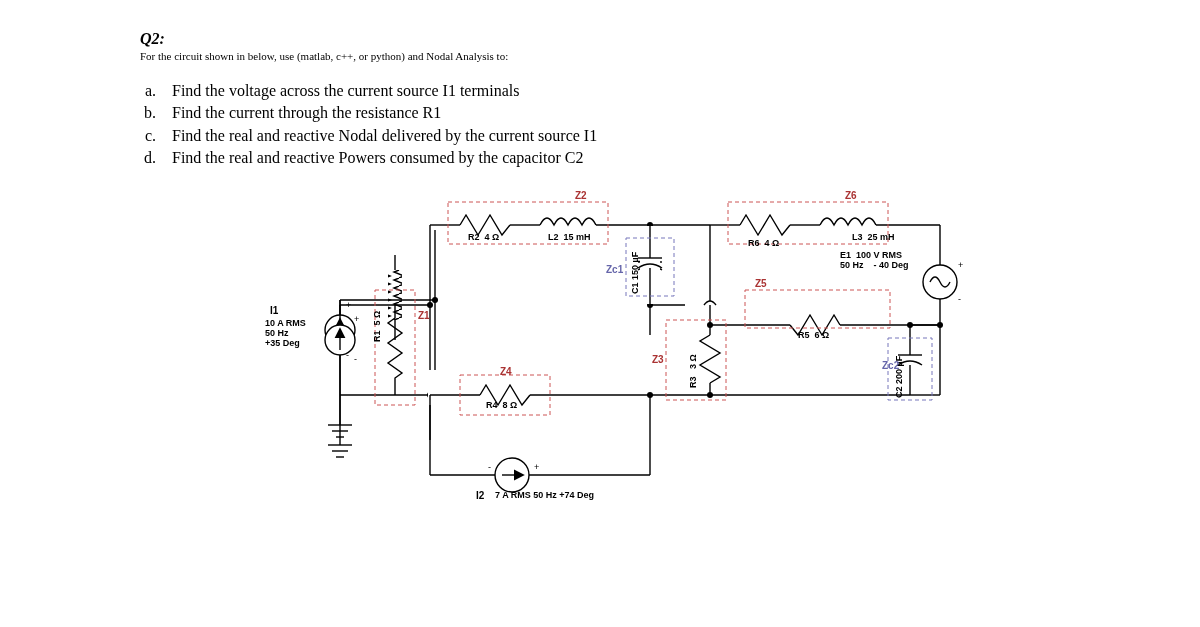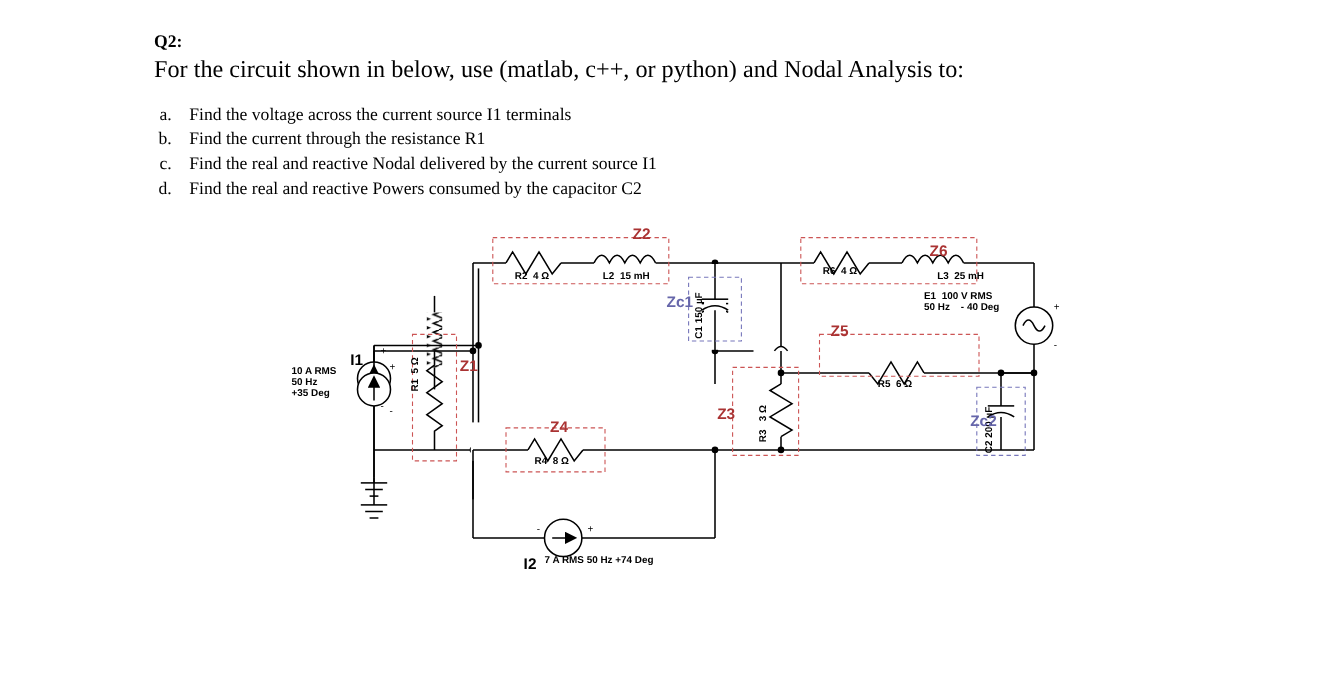--- a/index.html
+++ b/index.html
@@ -5,33 +5,33 @@
     * { box-sizing: border-box; margin: 0; padding: 0; }
     body {
       font-family: "Times New Roman", Times, serif;
       background: #fff;
       width: 1200px;
       height: 627px;
       position: relative;
       padding: 30px 140px 20px 140px;
       color: #000;
     }
-    .title { font-weight: bold; font-size: 16px; margin-bottom: 2px; }
-    .intro { font-size: 22px; margin-bottom: 18px; }
+    .title { font-style: italic; font-weight: bold; font-size: 16px; margin-bottom: 2px; }
+    .intro { font-size: 11px; margin-bottom: 18px; }
     ol.tasks { list-style: lower-alpha; padding-left: 20px; margin-bottom: 20px; }
     ol.tasks li { font-size: 16px; line-height: 1.4; padding-left: 12px; }
 
     .circuit-area {
       position: relative;
       width: 720px;
       height: 330px;
       margin-left: 140px;
       font-family: Arial, sans-serif;
     }
-    .label { position: absolute; font-size: 14px; font-weight: bold; white-space: nowrap; }
+    .label { position: absolute; font-size: 10px; font-weight: bold; white-space: nowrap; }
     .small { font-size: 9px; }
     .red { color: #aa3333; }
     .blue { color: #6666aa; }
     .pos { font-size: 9px; }
   </style>
 </head>
 <body>
 
 <p class="title">Q2:</p>
 <p class="intro">For the circuit shown in below,  use (matlab, c++, or python)  and Nodal Analysis  to:</p>
@@ -210,21 +210,21 @@
     <rect x="180" y="185" width="90" height="40" stroke="#cc5555" stroke-dasharray="4 3" fill="none"></rect>
     <rect x="448" y="12" width="160" height="42" stroke="#cc5555" stroke-dasharray="4 3" fill="none"></rect>
     <rect x="465" y="100" width="145" height="38" stroke="#cc5555" stroke-dasharray="4 3" fill="none"></rect>
 
     <rect x="346" y="48" width="48" height="58" stroke="#7777bb" stroke-dasharray="4 3" fill="none"></rect>
 
     <rect x="608" y="148" width="44" height="62" stroke="#7777bb" stroke-dasharray="4 3" fill="none"></rect>
   </svg>
 
   
-  <span class="label" style="left:-10px; top:115px; text-align:right; width:60px">I1</span>
+  <span class="label" style="left:-10px; top:115px; width:60px">I1</span>
   <span class="label small" style="left:-15px; top:128px; width:65px; white-space:pre">10 A RMS
 50 Hz
 +35 Deg</span>
 
   <span class="label" style="left:196px; top:300px">I2</span>
   <span class="label small" style="left:215px; top:300px">7 A RMS  50 Hz  +74 Deg</span>
 
   <span class="label small" style="left:560px; top:60px; white-space:pre"><span>E1</span>  <span style="white-space:pre">100 V RMS
 50 Hz    - 40 Deg</span></span>
 
@@ -232,27 +232,27 @@
 
   <span class="label small" style="left:188px; top:42px"><span>R2</span>&nbsp;&nbsp;<span>4 Ω</span></span>
   <span class="label small" style="left:268px; top:42px"><span>L2</span>&nbsp;&nbsp;<span>15 mH</span></span>
 
   <span class="label small" style="left:408px; top:198px; transform:rotate(-90deg); transform-origin:left top"><span>R3</span>&nbsp;&nbsp;&nbsp;<span>3 Ω</span></span>
 
   <span class="label small" style="left:206px; top:210px"><span>R4</span>&nbsp;&nbsp;<span>8 Ω</span></span>
 
   <span class="label small" style="left:518px; top:140px"><span>R5</span>&nbsp;&nbsp;<span>6 Ω</span></span>
 
-  <span class="label small" style="left:468px; top:37px"><span>R6</span>&nbsp;&nbsp;<span>4 Ω</span></span>
+  <span class="label small" style="left:468px; top:48px"><span>R6</span>&nbsp;&nbsp;<span>4 Ω</span></span>
   <span class="label small" style="left:572px; top:42px"><span>L3</span>&nbsp;&nbsp;<span>25 mH</span></span>
 
   <span class="label small" style="left:350px; top:104px; transform:rotate(-90deg); transform-origin:left top"><span>C1</span>&nbsp;<span>150 µF</span></span>
   <span class="label small" style="left:614px; top:208px; transform:rotate(-90deg); transform-origin:left top"><span>C2</span>&nbsp;<span>200 µF</span></span>
 
   <span class="label red" style="left:138px; top:120px">Z1</span>
   <span class="label red" style="left:295px; top:0px">Z2</span>
   <span class="label red" style="left:372px; top:164px">Z3</span>
   <span class="label red" style="left:220px; top:176px">Z4</span>
   <span class="label red" style="left:475px; top:88px">Z5</span>
-  <span class="label red" style="left:565px; top:16px">Z6</span>
-  <span class="label blue" style="left:326px; top:62px">Zc1</span>
+  <span class="label red" style="left:565px; top:0px">Z6</span>
+  <span class="label blue" style="left:326px; top:74px">Zc1</span>
   <span class="label blue" style="left:602px; top:170px">Zc2</span>
 </div>
 
 </body></html>

